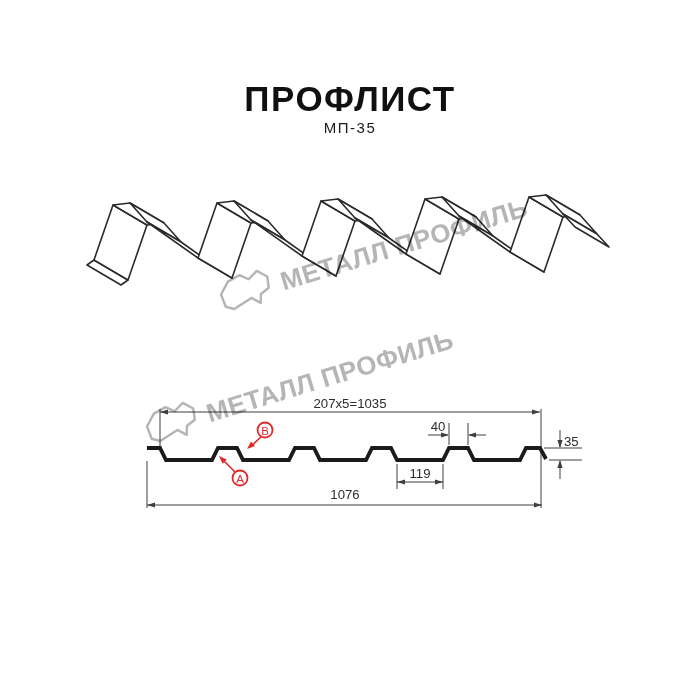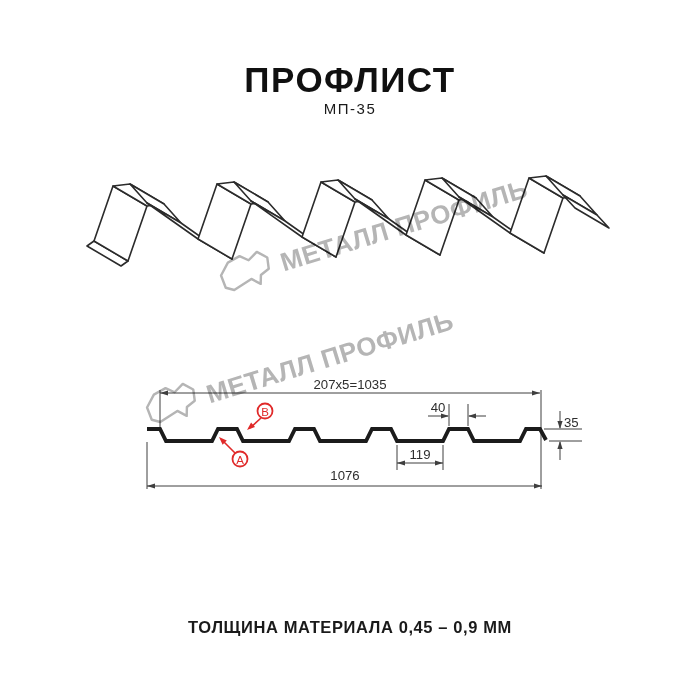--- a/index.html
+++ b/index.html
@@ -1,20 +1,20 @@
 <!DOCTYPE html>
 <html><head>
 <meta charset="utf-8">
 <style>
   html,body{margin:0;padding:0;}
   body{
     width:700px;height:700px;background:#ffffff;position:relative;overflow:hidden;
     font-family:"Liberation Sans","DejaVu Sans",sans-serif;
   }
-  .stage{position:absolute;inset:0;width:700px;height:524px;}
+  .stage{position:absolute;inset:0;width:700px;height:524px;margin-top:19px;}
   
   .title{
     position:absolute;top:60px;left:0;width:700px;text-align:center;
     font-size:35px;font-weight:bold;letter-spacing:1.5px;color:#101010;
   }
   .subtitle{
     position:absolute;top:100px;left:0;width:700px;text-align:center;
     font-size:15px;font-weight:normal;letter-spacing:1.5px;color:#1a1a1a;
   }
   
@@ -138,14 +138,13 @@
     <span class="wm-text">МЕТАЛЛ ПРОФИЛЬ</span>
   </div>
 
   <div class="watermark" id="watermark-2">
     <svg class="wm-logo" width="56" height="42" viewBox="0 0 60 44">
       <path d="M4,30 L3,16 L14,5 L28,2 L36,9 L47,3 L56,12 L54,24 L44,28 L41,37 L33,29 L12,35 Z" fill="none" stroke="#b5b5b5" stroke-width="2.6" stroke-linejoin="round"></path>
     </svg>
     <span class="wm-text">МЕТАЛЛ ПРОФИЛЬ</span>
   </div>
 
-  <div class="footer-note">ТОЛЩИНА МАТЕРИАЛА 0,45 – 0,9 ММ</div>
 </div>
 
 </body></html>

